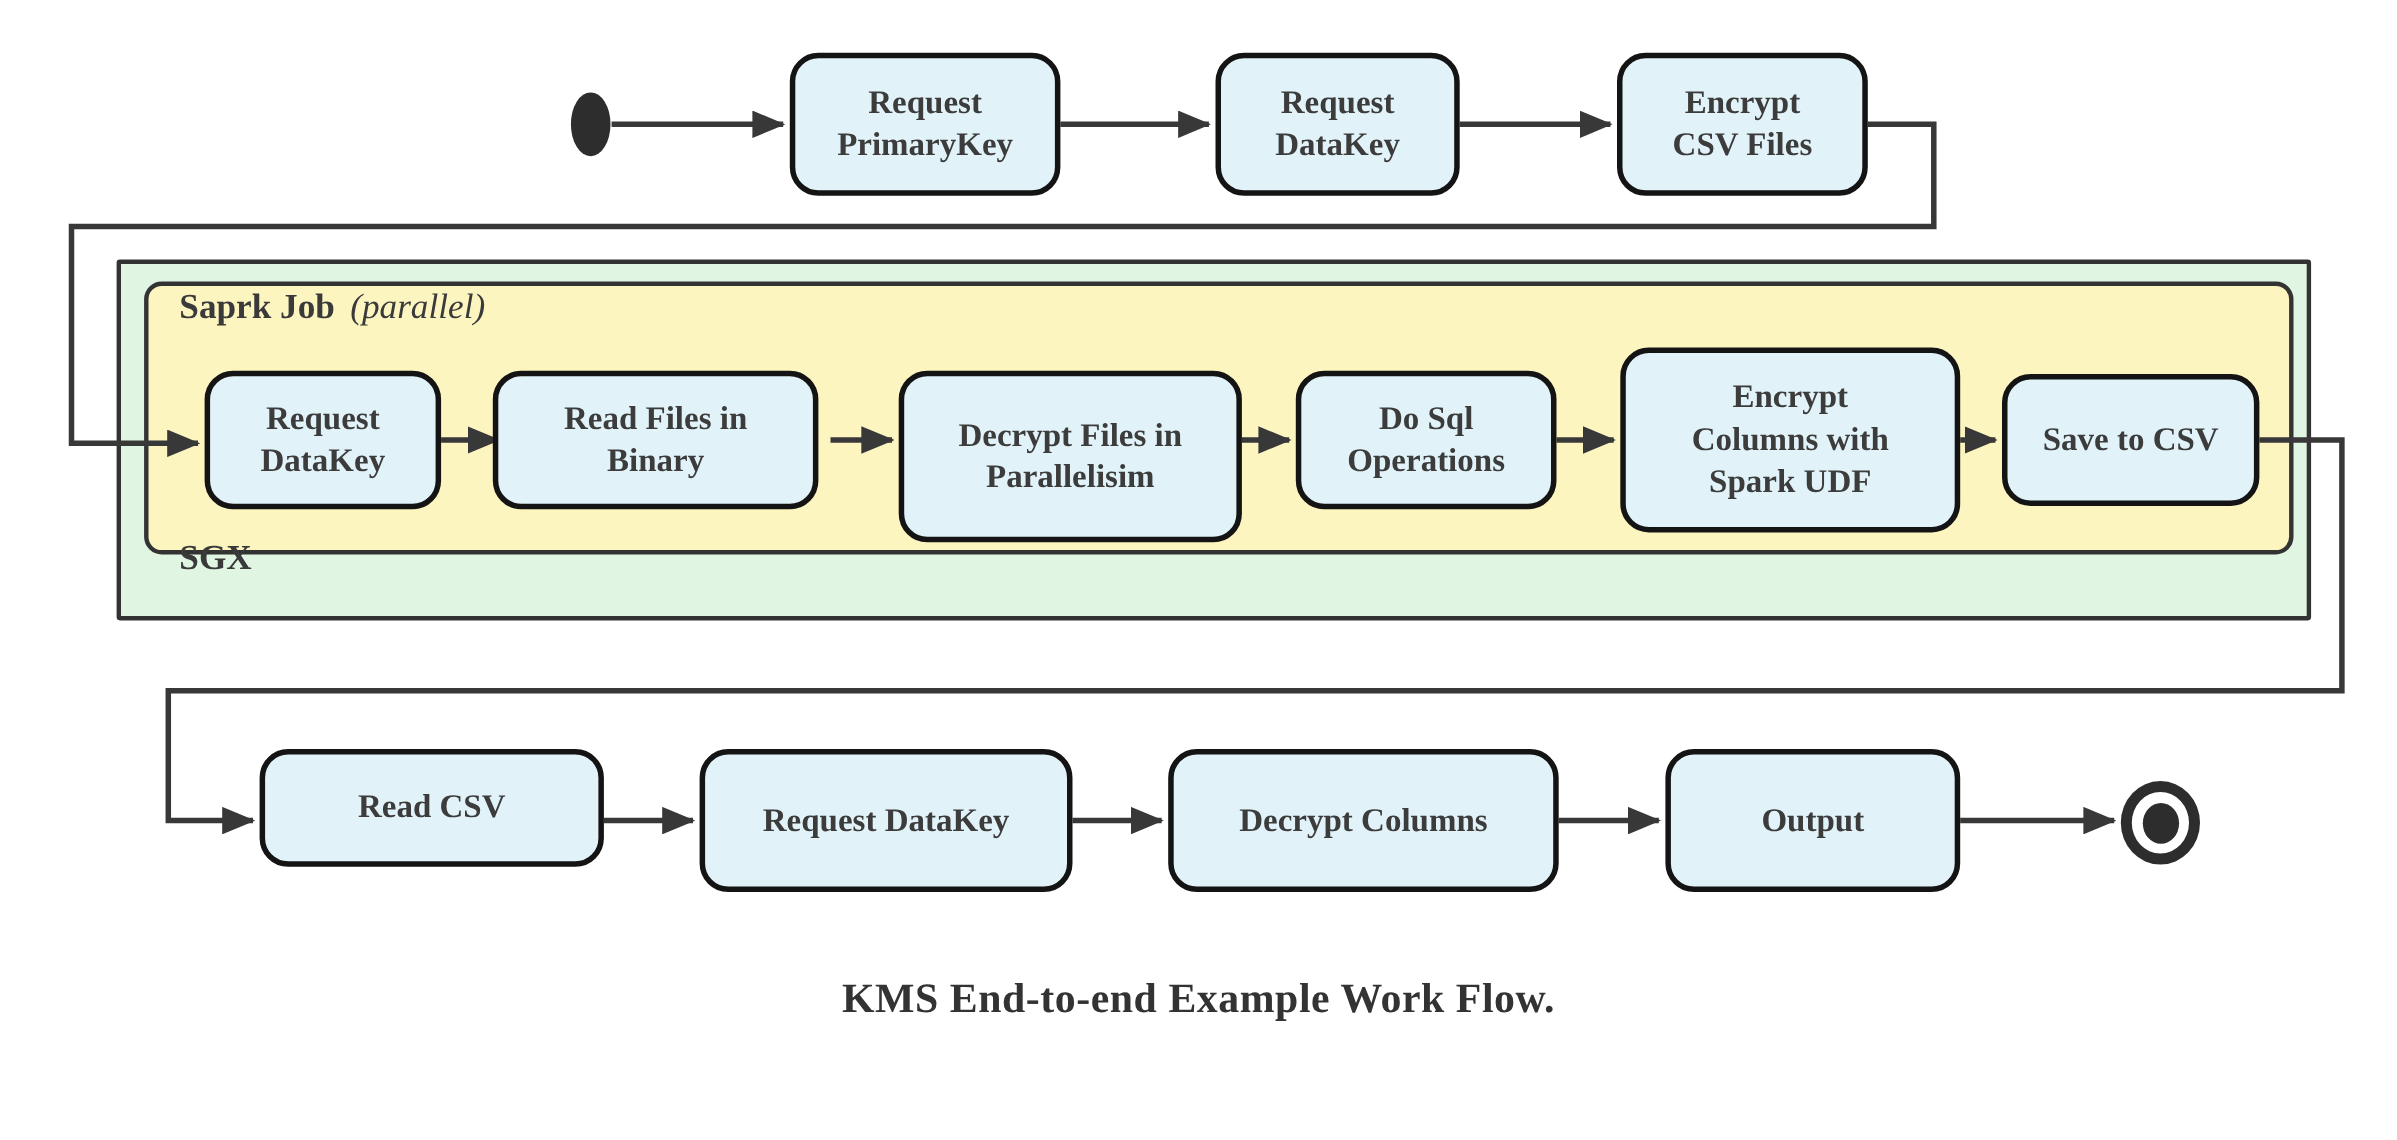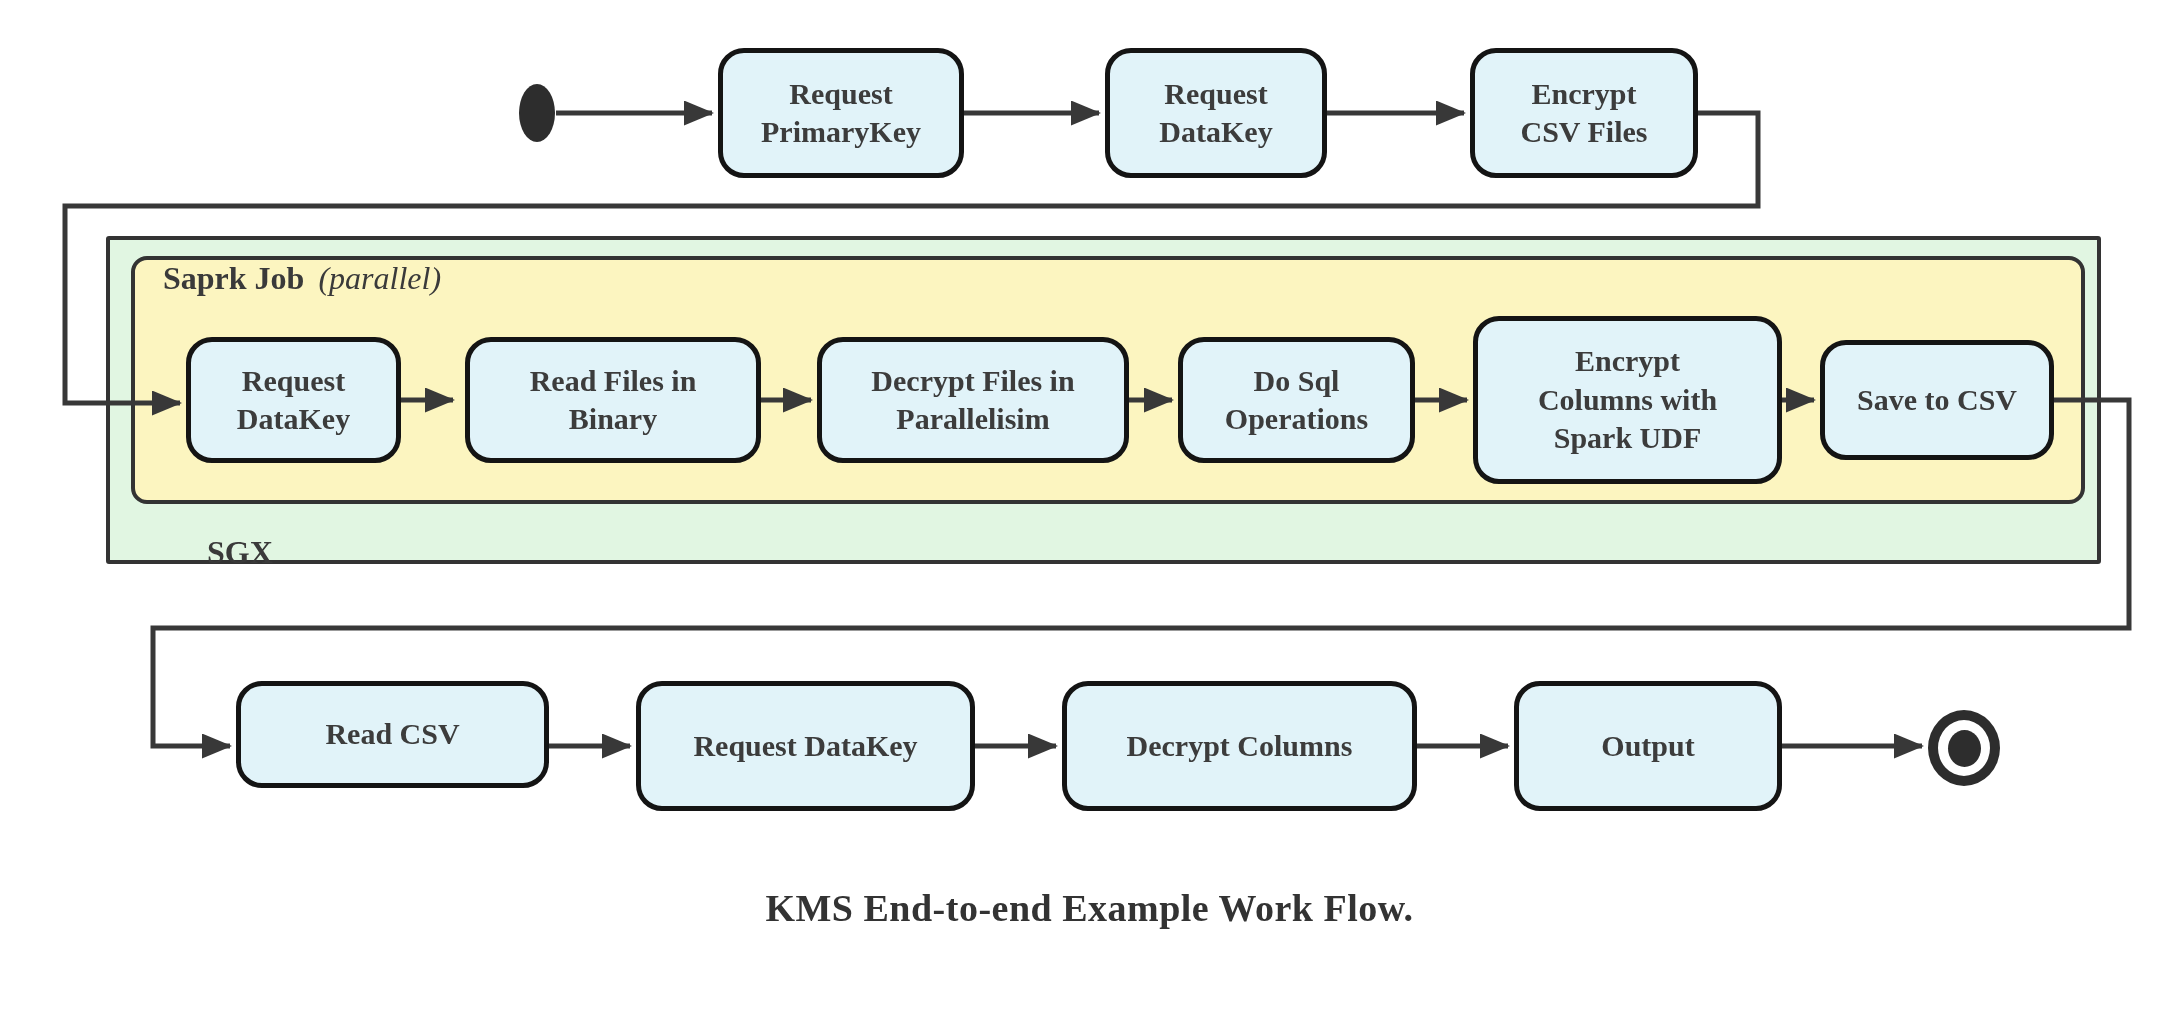--- a/index.html
+++ b/index.html
@@ -25,21 +25,21 @@
     background:#fcf5c0;
     border-radius:16px;
   }
   .container-label{
     position:absolute;
     font-size:32px;font-weight:bold;color:#3a3a3a;
     white-space:nowrap;
   }
   .spark-label{left:163px;top:260px;}
   .spark-label .qualifier{font-weight:normal;font-style:italic;margin-left:14px;}
-  .sgx-label{left:163px;top:534px;margin-left:44px;}
+  .sgx-label{left:163px;top:488px;}
   svg.edges{position:absolute;left:0;top:0;z-index:3;}
   .node{
     position:absolute;z-index:4;
     box-sizing:border-box;
     background:#e1f3f9;
     border:5px solid #141414;
     border-radius:26px;
     display:flex;align-items:center;justify-content:center;
     text-align:center;
     font-weight:bold;font-size:30px;line-height:1.28;
@@ -67,22 +67,22 @@
     left:0;top:886px;width:2179px;
     text-align:center;
     font-size:38px;font-weight:bold;color:#333333;
     letter-spacing:0.5px;
   }
   
   #n-request-primarykey{left:718px;top:48px;width:246px;height:130px;}
   #n-request-datakey-top{left:1105px;top:48px;width:222px;height:130px;}
   #n-encrypt-csv-files{left:1470px;top:48px;width:228px;height:130px;}
   #n-sgx-request-datakey{left:186px;top:337px;width:215px;height:126px;}
-  #n-read-files-in-binary{left:465px;top:337px;width:296px;height:126px;}
-  #n-decrypt-files{left:817px;top:337px;width:312px;height:126px;}
+  #n-read-files-in-binary{left:448px;top:337px;width:296px;height:126px;}
+  #n-decrypt-files{left:817px;top:337px;width:312px;height:156px;}
   #n-do-sql-operations{left:1178px;top:337px;width:237px;height:126px;}
   #n-encrypt-columns{left:1473px;top:316px;width:309px;height:168px;}
   #n-save-to-csv{left:1820px;top:340px;width:234px;height:120px;}
   #n-read-csv{left:236px;top:681px;width:313px;height:107px;}
   #n-request-datakey-bottom{left:636px;top:681px;width:339px;height:130px;}
   #n-decrypt-columns{left:1062px;top:681px;width:355px;height:130px;}
   #n-output{left:1514px;top:681px;width:268px;height:130px;}
 </style>
 </head>
 <body>

